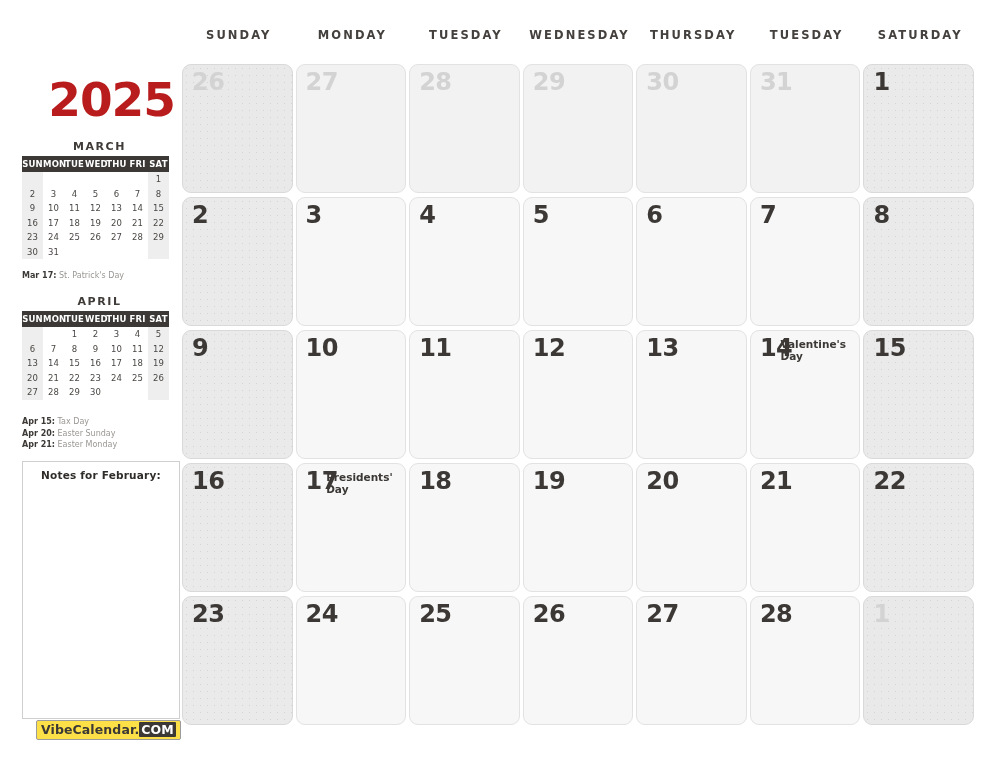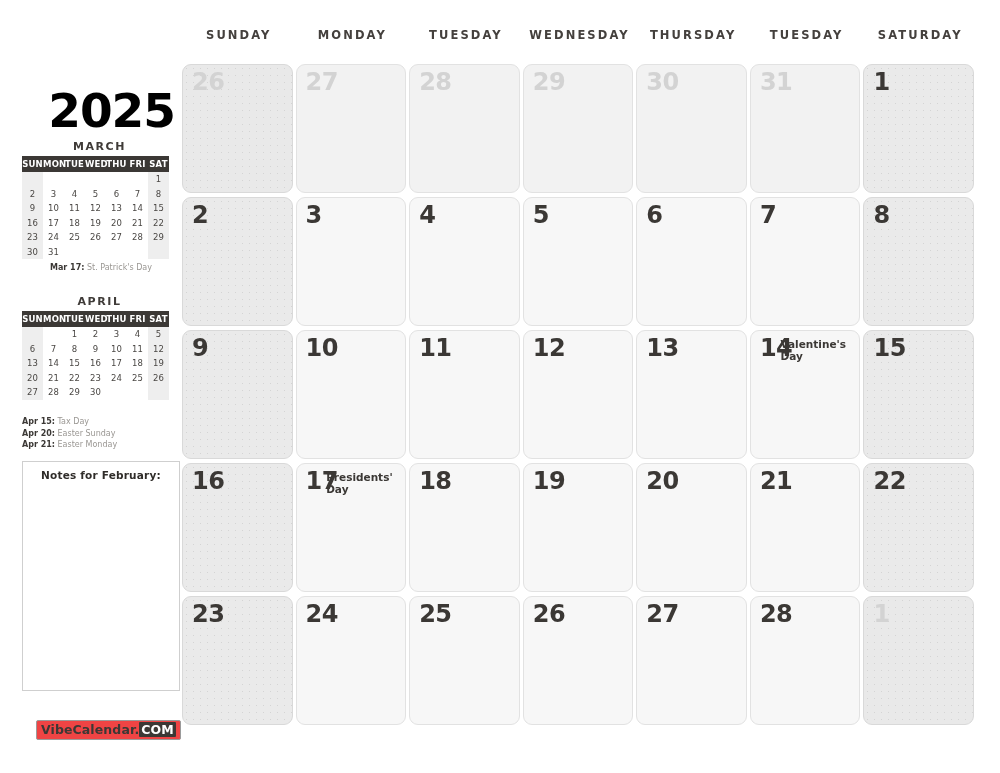--- a/index.html
+++ b/index.html
@@ -22,25 +22,25 @@
   }
   #month-title {
     position: absolute; left: 10px; top: 41px;
     width: 165px; text-align: right;
     font-size: 31px; line-height: 31px;
     font-weight: 700; letter-spacing: -0.5px;
     color: #413d3a;
     font-family: "DejaVu Sans", sans-serif;
   }
   #year-title {
-    position: absolute; left: 10px; top: 87px;
+    position: absolute; left: 10px; top: 76px;
     width: 165px; text-align: right;
     font-size: 47px; line-height: 47px;
     font-weight: 700; letter-spacing: -1px;
-    color: #000000;
+    color: #b91c1c;
     font-family: "DejaVu Sans", sans-serif;
   }
 
   .mini-cal { position: absolute; left: 22px; width: 155px; }
   #mini-march { top: 140px; }
   #mini-april { top: 295px; }
 
   .mini-name {
     text-align: center;
     font-size: 11px; font-weight: 700;
@@ -77,45 +77,45 @@
   table.mini tbody td.blank { color: transparent; }
 
   .holiday-list {
     margin-top: 4px;
     font-size: 8px;
     line-height: 11.5px;
     color: #9a9793;
     font-family: "DejaVu Sans", sans-serif;
   }
   .holiday-list .hd { color: #3b3835; font-weight: 700; }
-  #mar-holidays { position: absolute; left: 22px; top: 258px; width: 158px; text-align: center; }
+  #mar-holidays { position: absolute; left: 22px; top: 266px; width: 158px; }
   #apr-holidays { position: absolute; left: 22px; top: 412px; width: 158px; }
 
   #notes-box {
     position: absolute; left: 22px; top: 461px;
-    width: 158px; height: 230px;
+    width: 158px; height: 258px;
     border: 1px solid #cfcfcf;
     background: #ffffff;
   }
   #notes-title {
     text-align: center;
     font-size: 10.5px;
     font-weight: 700;
     color: #2f2c29;
     padding-top: 7px;
     letter-spacing: 0.2px;
     font-family: "DejaVu Sans", sans-serif;
   }
 
   #brand {
     position: absolute; left: 36px; top: 720px;
     border: 1px solid #9b9b9b;
     border-radius: 2px;
     padding: 1px 4px 2px 4px;
-    background: #ef4444;
+    background: #fde047;
     font-size: 12.5px;
     font-weight: 700;
     color: #3b3835;
     letter-spacing: 0.1px;
     white-space: nowrap;
     font-family: "DejaVu Sans", sans-serif;
   }
   #brand .com {
     background: #3b3835;
     color: #ffffff;

